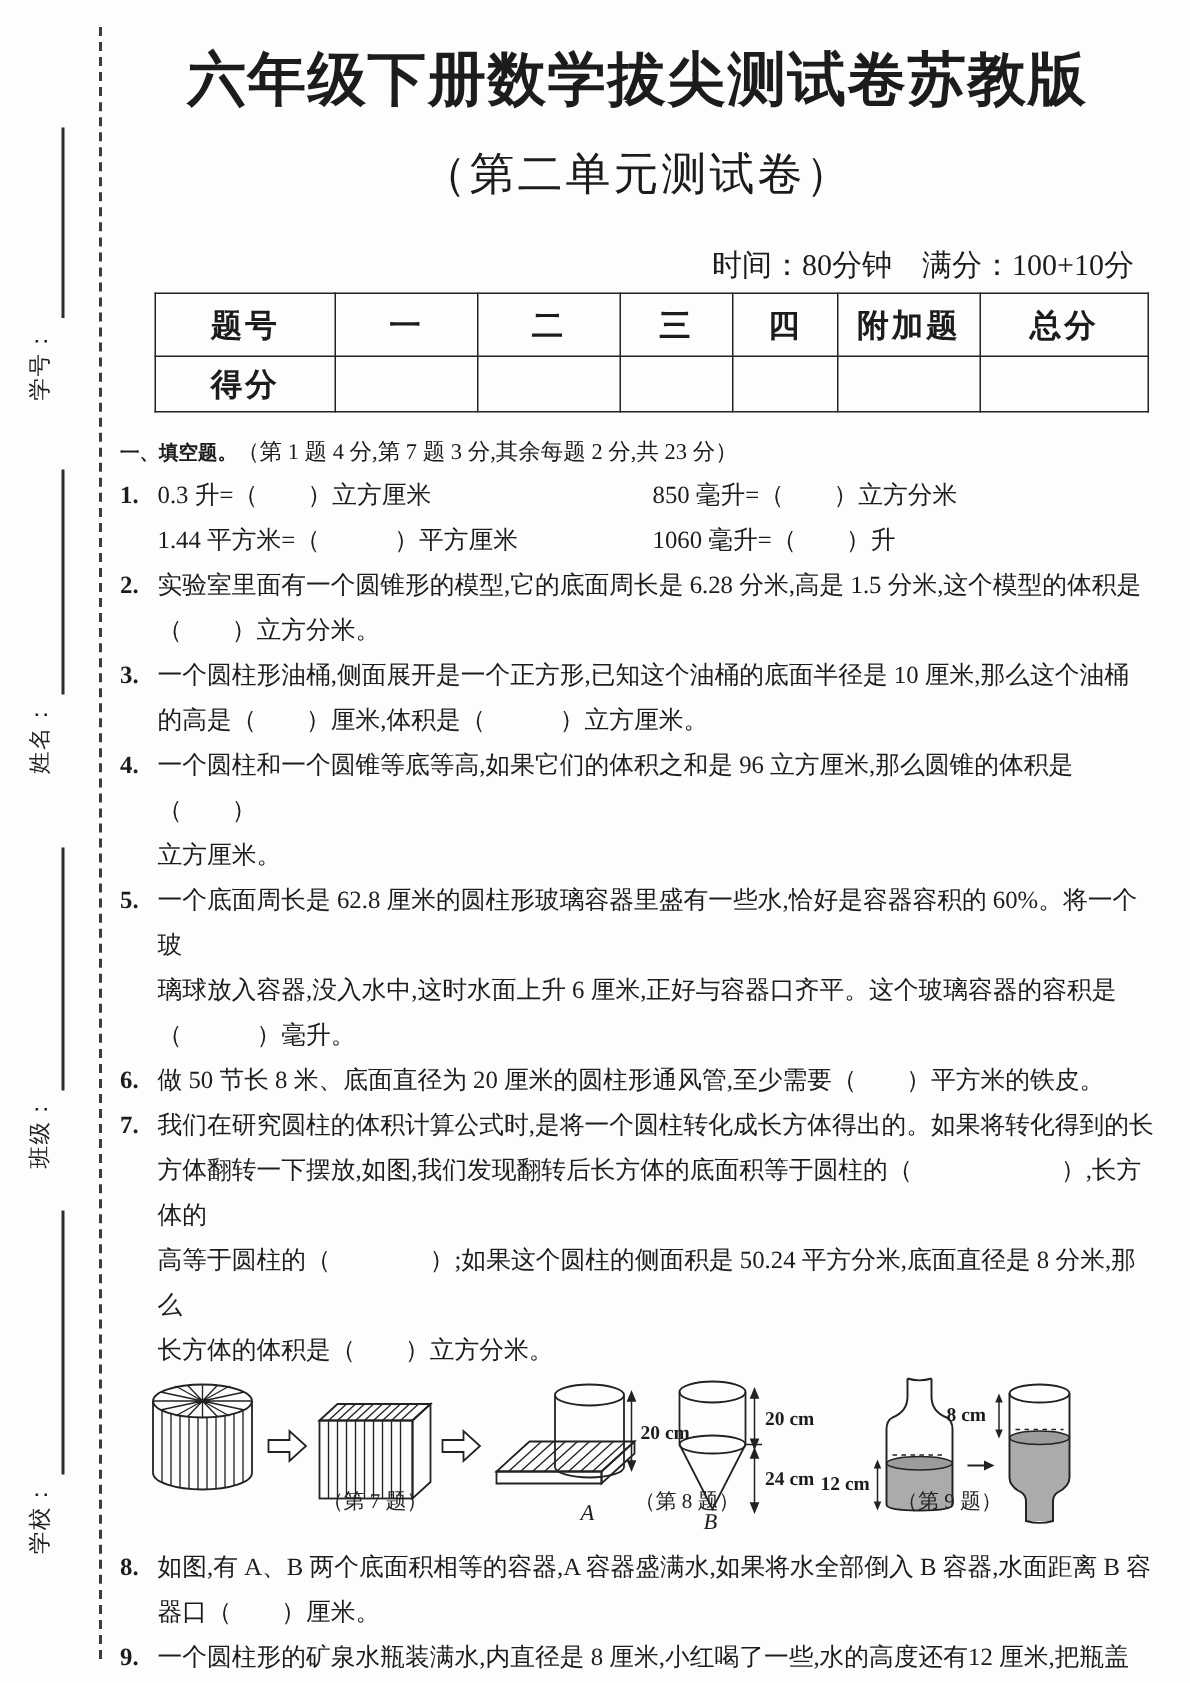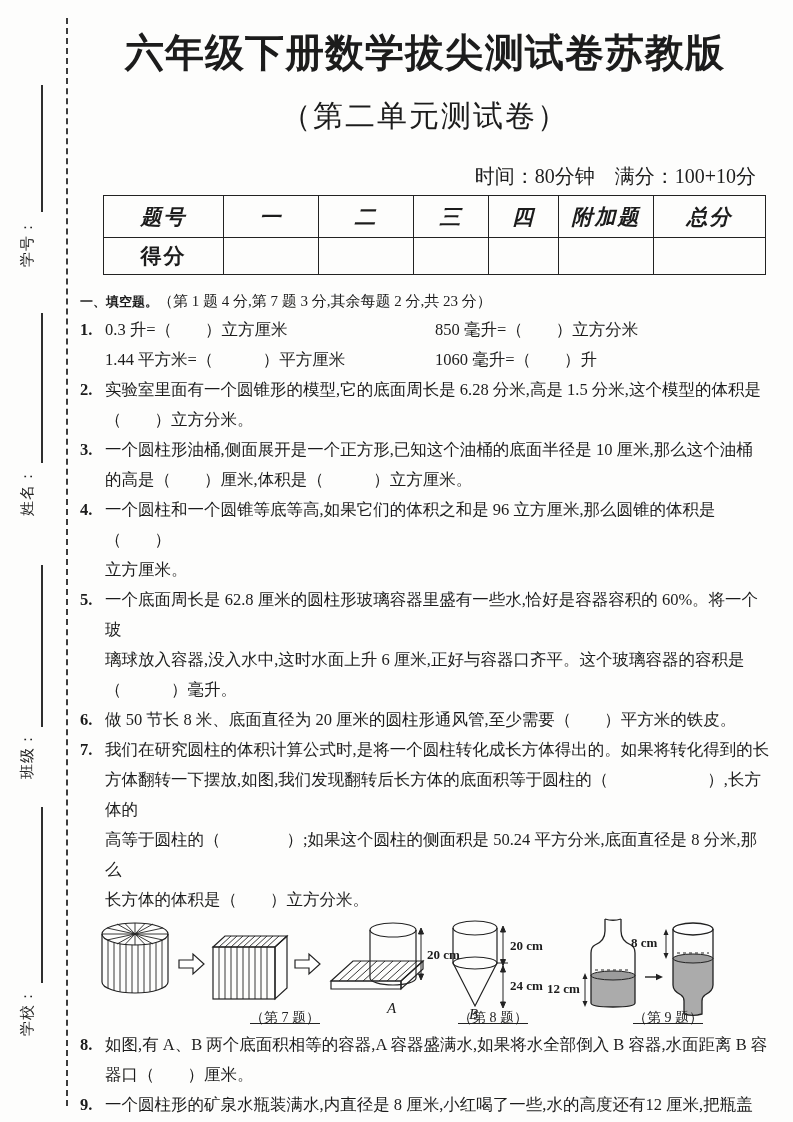--- a/index.html
+++ b/index.html
@@ -46,40 +46,40 @@
   }
 
   table.score {
     margin:5px 0 0 23px; border-collapse:collapse; width:662px;
     table-layout:fixed;
   }
   table.score td {
     border:1.6px solid #222; text-align:center;
     font-size:21px; font-weight:bold; letter-spacing:2px;
   }
-  table.score tr.r1 td { height:39px;font-style:italic; }
+  table.score tr.r1 td { height:39px; }
   table.score tr.r2 td { height:34px; }
 
   .section-head { margin-top:17px; font-size:16px; }
   .section-head .bold { font-weight:bold; font-size:13px; }
   .section-head .note { font-size:15px; }
 
   .questions { margin-top:4px; font-size:16.5px; line-height:30px; }
   .q { display:flex; }
   .qn { flex:none; width:25px; font-weight:bold; }
   .qt { flex:1; }
   .cols { display:flex;align-items:flex-end; }
   .cols > span.c1 { flex:none; width:330px; }
 
   
   .figrow { position:relative; height:115px; }
   .fig { position:absolute; }
   .figcap {
-    position:absolute; top:88px; text-align:right; width:140px;
-    font-size:14px; color:#222;text-decoration:underline;
+    position:absolute; top:72px; text-align:center; width:140px;
+    font-size:14px; color:#222;
   }
   svg text { font-family:"Liberation Serif","DejaVu Serif",serif; fill:#1c1c1c; }
   svg text.dim { font-size:13px; font-weight:bold; }
   svg text.ab  { font-size:15px; font-style:italic; }
 </style>
 </head>
 <body>
 
 <div class="binding-dash"></div>
 <div class="writein-line line-1"></div>

